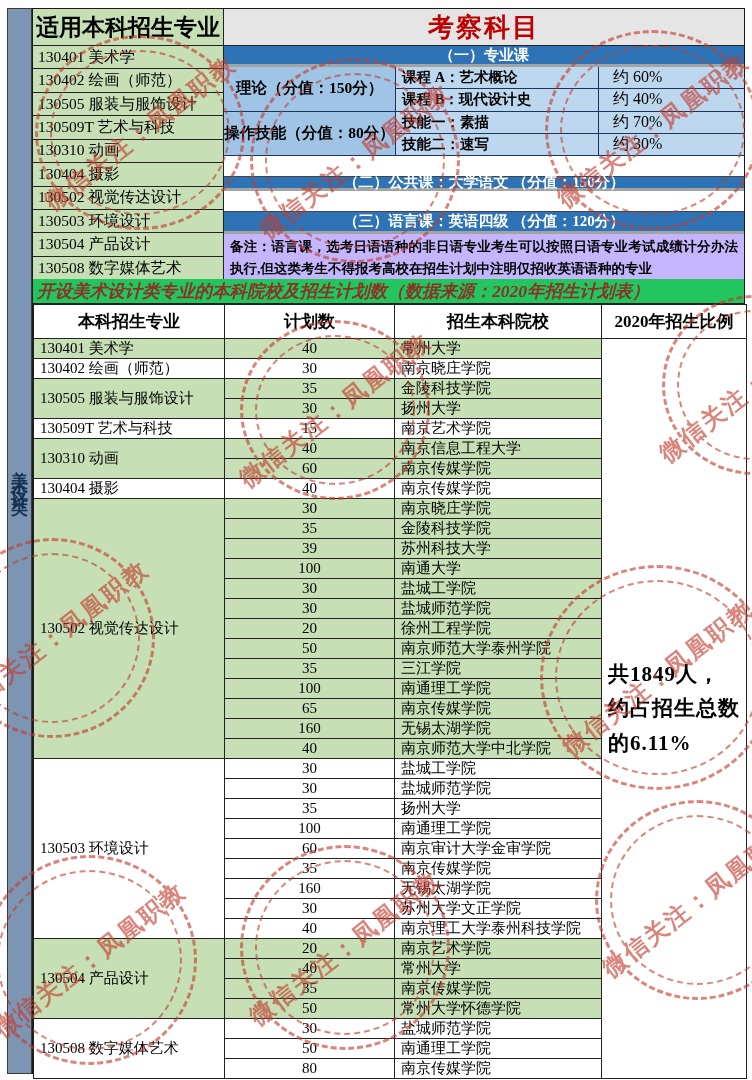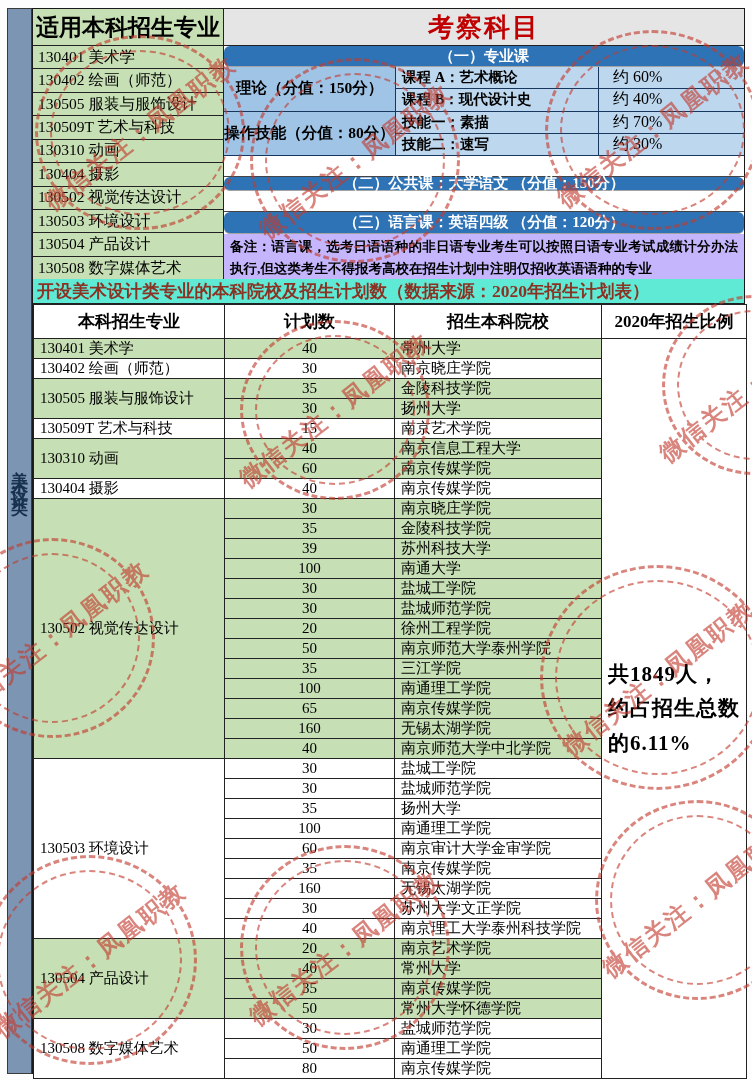--- a/index.html
+++ b/index.html
@@ -24,36 +24,36 @@
     display:flex; align-items:center; justify-content:center; font-weight:bold; font-size:23px; }
   .major-item { flex:1; background:#c6dfb4; border-right:1px solid #222; border-bottom:1px solid #222;
     display:flex; align-items:center; padding-left:5px; font-size:15.5px; }
   .majors-col .major-item:last-child { border-bottom:none; }
 
   .exam-col { flex:1; display:flex; flex-direction:column; }
   .exam-hd { height:37px; background:#e5e5e5; border-bottom:1px solid #222;
     display:flex; align-items:center; justify-content:center;
     color:#c00000; font-weight:bold; font-size:26px; letter-spacing:2px; }
   .blue-bar { background:#2e73b5; color:#fff; font-weight:bold; font-size:15px;
-    display:flex; align-items:center; justify-content:center; border-bottom:1px solid #a3a3a3;border-radius:6px; }
+    display:flex; align-items:center; justify-content:center; border-bottom:3px solid #a3a3a3; }
   .bar1 { height:21px; } .bar2 { height:14px; } .bar3 { height:22px; }
   .gap-row { height:21px; background:#fff; border-bottom:1px solid #444; }
   .exam-grid { height:89px; display:grid; grid-template-columns:172px 1fr 145px; grid-template-rows:1fr 1fr 1fr 1fr; }
   .exam-grid > div { border-right:1px solid #17375e; border-bottom:1px solid #17375e; display:flex; align-items:center; }
   .exam-grid > div:nth-child(3n+2), .exam-grid .pct { }
   .sub-cell { background:#9fc4e6; justify-content:center; font-weight:bold; font-size:15.5px; }
   .course-cell { background:#bdd7ee; padding-left:6px; font-size:14.5px; font-weight:bold; }
   .pct-cell { background:#bdd7ee; padding-left:14px; font-size:16px; border-right:none !important; }
   .note-cell { flex:1; background:#c4b5fd; font-size:13.5px; font-weight:bold; line-height:1.6;
     padding:2px 6px 0 6px; text-align:justify; }
 
   
-  .section-bar { height:26px; background:#5eead4; border-bottom:1px solid #222;
+  .section-bar { height:26px; background:#22c55e; border-bottom:1px solid #222;
     display:flex; align-items:center; padding-left:4px;
-    color:#8a3324; font-weight:bold; font-size:17.5px; }
+    color:#8a3324; font-weight:bold; font-size:17.5px;font-style:italic; }
 
   
   .plan-table { width:100%; height:759px; border-collapse:collapse; table-layout:fixed; }
   .plan-table th, .plan-table td { border:1px solid #222; overflow:hidden; white-space:nowrap; }
   .plan-table thead th { height:34px; font-size:17px; font-weight:bold; background:#fff; }
   .plan-table td { height:19px; font-size:15px; }
   .plan-table td.major { padding-left:6px; white-space:normal; }
   .plan-table td.num { text-align:center; }
   .plan-table td.college { padding-left:6px; }
   .plan-table td.green { background:#c6dfb4; }

